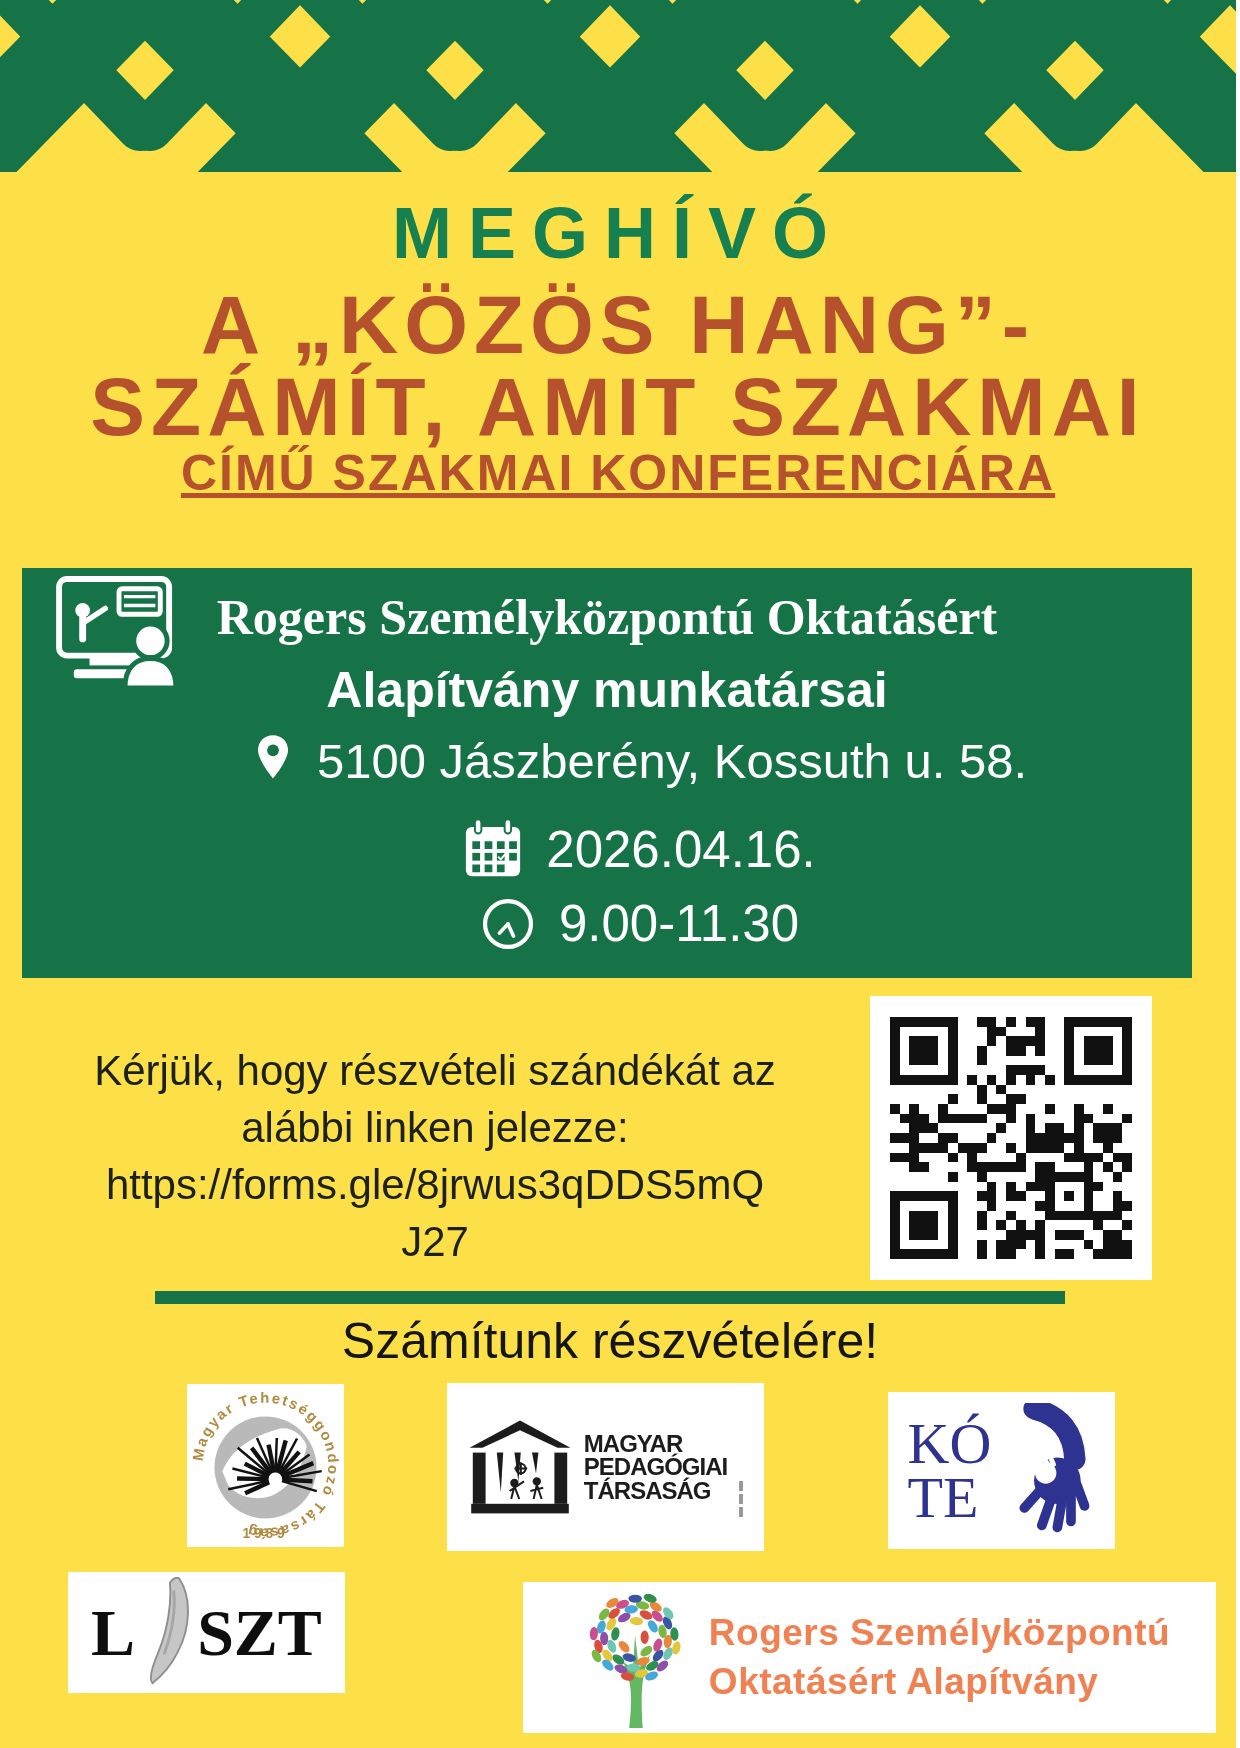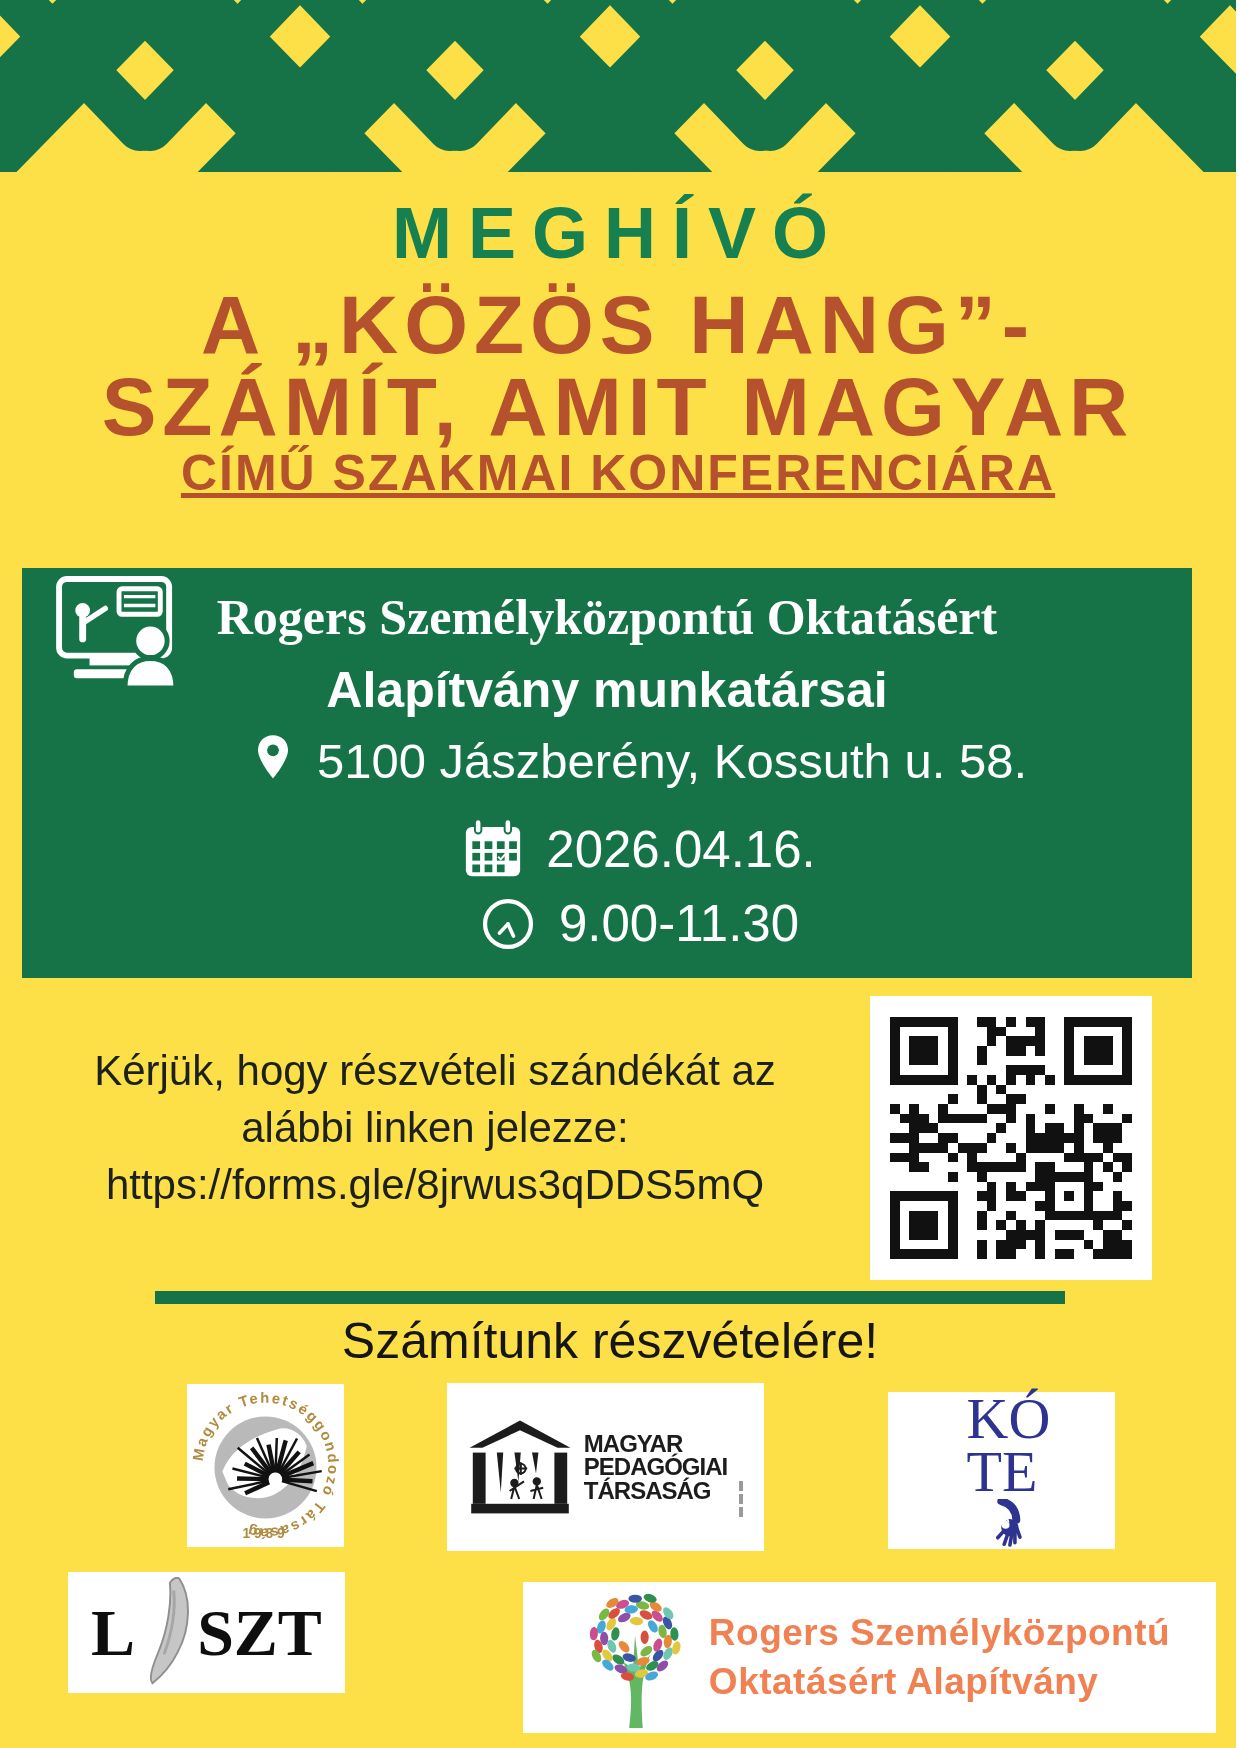--- a/index.html
+++ b/index.html
@@ -39,21 +39,21 @@
   .register{position:absolute;left:35px;top:1042px;width:800px;text-align:center;color:#1d211d;
     font-size:42px;line-height:57px;}
 
   .divider{position:absolute;left:155px;top:1291px;width:910px;height:13px;background:#157347;}
   .closing{position:absolute;left:155px;top:1312px;width:910px;text-align:center;color:#161616;font-size:50px;}
 
   
   .card{position:absolute;background:#fff;display:flex;align-items:center;justify-content:center;}
   .card.thg{left:187px;top:1384px;width:157px;height:163px;}
   .card.mpt{left:447px;top:1383px;width:317px;height:168px;gap:12px;}
-  .card.kote{left:888px;top:1392px;width:227px;height:157px;flex-direction:column;}
+  .card.kote{left:888px;top:1392px;width:227px;height:157px;}
   .card.liszt{left:68px;top:1572px;width:277px;height:121px;gap:2px;}
   .card.rogers{left:523px;top:1582px;width:685px;height:151px;gap:16px;padding-left:8px;}
 
   .mpt-text{color:#1c1c1c;font-weight:bold;font-size:24px;line-height:0.98;letter-spacing:-1px;}
   .mpt-fine{display:flex;flex-direction:column;gap:3px;align-self:flex-end;margin-bottom:34px;}
   .mpt-fine span{display:block;width:4px;height:10px;background:#9a9a9a;}
   .kote-text{font-family:"Liberation Serif", serif;color:#2e3391;font-size:58px;line-height:0.92;margin-right:-14px;}
   .liszt-letter{font-family:"Liberation Serif", serif;font-weight:bold;color:#0e0e0e;font-size:66px;line-height:1;}
   .rogers-text{color:#f08152;font-weight:bold;font-size:37px;line-height:1.32;letter-spacing:0.5px;}
 </style>
@@ -75,21 +75,21 @@
         <path d="M -90 215 L 145 -25 L 380 215"></path>
         <path d="M 220 215 L 455 -25 L 690 215"></path>
         <path d="M 530 215 L 765 -25 L 1000 215"></path>
         <path d="M 840 215 L 1075 -25 L 1310 215"></path>
       </g>
     </g>
   </svg>
 
   <h1 class="main-title">MEGHÍVÓ</h1>
   <div class="event-name l1">A „KÖZÖS HANG”-</div>
-  <div class="event-name l2">SZÁMÍT, AMIT MAGYAR</div>
+  <div class="event-name l2">SZÁMÍT, AMIT SZAKMAI</div>
   <div class="subtitle">CÍMŰ SZAKMAI KONFERENCIÁRA</div>
 
   <section class="banner">
     <svg class="present-icon" viewBox="0 0 130 114">
       <rect x="3" y="3" width="112" height="78" rx="8" fill="none" stroke="#fff" stroke-width="6"></rect>
       <rect x="64" y="13" width="42" height="26" rx="3" fill="none" stroke="#fff" stroke-width="5"></rect>
       <line x1="69" y1="21" x2="101" y2="21" stroke="#fff" stroke-width="3.5"></line>
       <line x1="69" y1="30" x2="101" y2="30" stroke="#fff" stroke-width="3.5"></line>
       <circle cx="27" cy="35" r="7.5" fill="#fff"></circle>
       <line x1="27" y1="43" x2="27" y2="64" stroke="#fff" stroke-width="7" stroke-linecap="round"></line>
@@ -441,20 +441,21 @@
           <rect x="23" y="24" width="1" height="1"></rect>
           <rect x="24" y="24" width="1" height="1"></rect>
         </g>
       </svg>
   </div>
 
   <div class="register">
     <div>Kérjük, hogy részvételi szándékát az</div>
     <div>alábbi linken jelezze:</div>
     <div>https://forms.gle/8jrwus3qDDS5mQ</div>
+    <div>J27</div>
   </div>
 
   <div class="divider"></div>
   <div class="closing">Számítunk részvételére!</div>
 
   <div class="card thg">
     <svg width="157" height="163" viewBox="0 0 160 164">
       <defs>
         <path id="thgring" d="M80 82 m -64 0 a 64 64 0 1 1 128 0 a 64 64 0 1 1 -128 0"></path>
       </defs>

